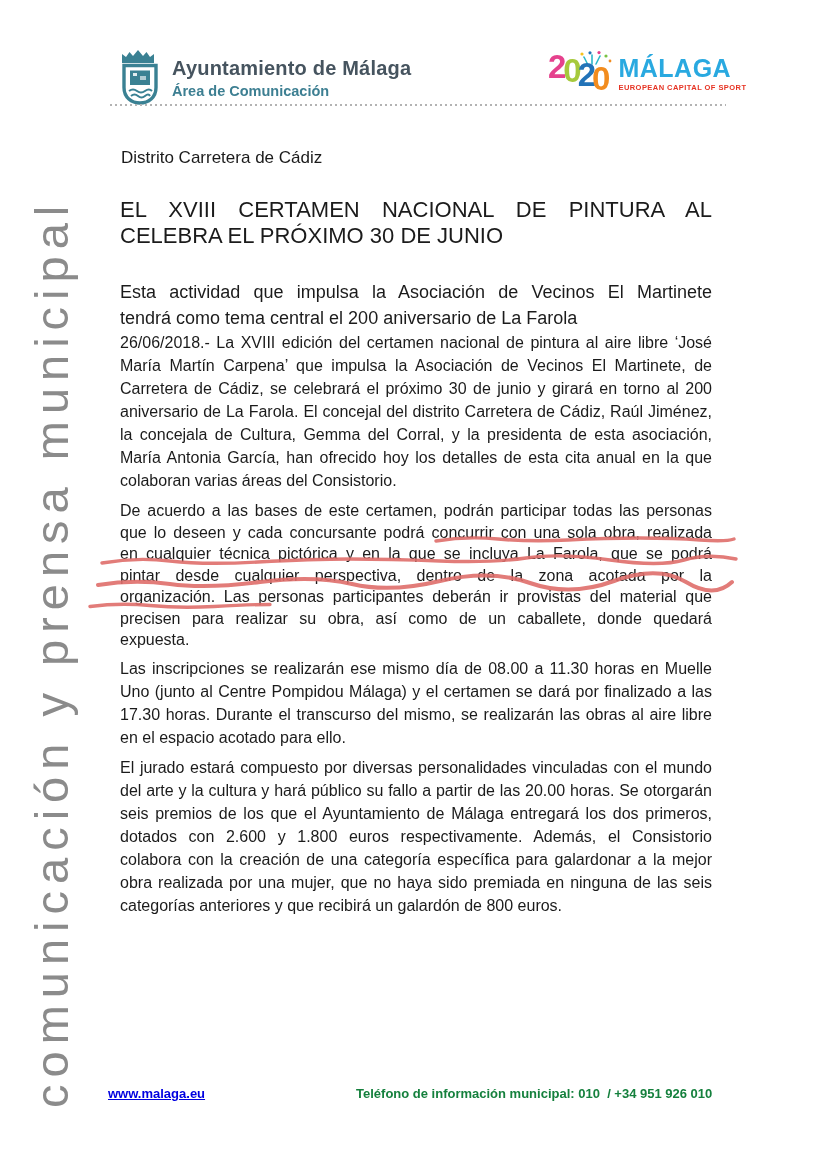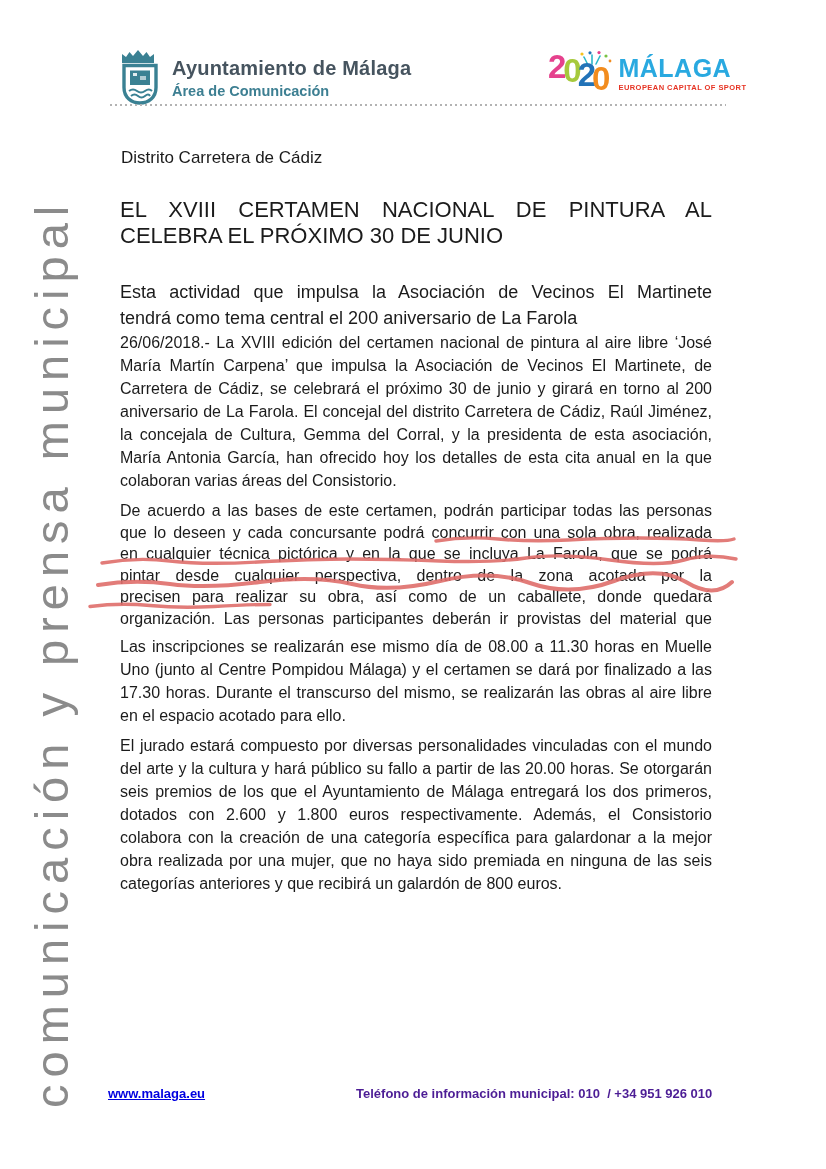--- a/index.html
+++ b/index.html
@@ -45,21 +45,21 @@
   .jline { text-align:justify; text-align-last:justify; overflow:hidden; }
   .jline-last { text-align-last:left; }
   .body-p { font-size:16px; line-height:23px; text-align:justify; margin:0 0 7px 0; }
   .body-p:first-of-type { margin-top:14px; }
   .p2 { position:relative; }
   .p2 .jline { height:21.5px; }
   .annot { position:absolute; left:-34px; top:0; pointer-events:none; }
   
   .footer { position:absolute; left:108px; top:1086px; width:628px; font-size:13px; font-weight:bold; line-height:16px; }
   .footer a { color:#0000e0; text-decoration:underline; }
-  .phone { position:absolute; left:248px; top:0; color:#4c1d95; white-space:pre-wrap; }
+  .phone { position:absolute; left:248px; top:0; color:#15803d; white-space:pre-wrap; }
 </style>
 </head>
 <body>
 
 <div class="vtext">comunicación y prensa municipal</div>
 
 <div class="crest">
   <svg width="44" height="58" viewBox="0 0 44 58">
     <path d="M4 14 V5 l4 3 3.5-5 3.5 4 5-6 5 6 3.5-4 3.5 5 4-3 v9 z" fill="#3a8193"></path>
     <path d="M6 16.5 h32 v22 c0 10 -7.5 15.5 -16 15.5 S6 48.5 6 38.5 z" fill="#ffffff" stroke="#3a8193" stroke-width="3.4"></path>
@@ -117,22 +117,23 @@
     <div class="jline jline-last">tendrá como tema central el 200 aniversario de La Farola</div>
   </div>
 
   <p class="body-p">26/06/2018.- La XVIII edición del certamen nacional de pintura al aire libre ‘José María Martín Carpena’ que impulsa la Asociación de Vecinos El Martinete, de Carretera de Cádiz, se celebrará el próximo 30 de junio y girará en torno al 200 aniversario de La Farola. El concejal del distrito Carretera de Cádiz, Raúl Jiménez, la concejala de Cultura, Gemma del Corral, y la presidenta de esta asociación, María Antonia García, han ofrecido hoy los detalles de esta cita anual en la que colaboran varias áreas del Consistorio.</p>
 
   <div class="body-p p2">
     <div class="jline">De acuerdo a las bases de este certamen, podrán participar todas las personas</div>
     <div class="jline">que lo deseen y cada concursante podrá concurrir con una sola obra, realizada</div>
     <div class="jline">en cualquier técnica pictórica y en la que se incluya La Farola, que se podrá</div>
     <div class="jline">pintar desde cualquier perspectiva, dentro de la zona acotada por la</div>
+    <div class="jline">organización. Las personas participantes deberán ir provistas del material que</div>
     <div class="jline">precisen para realizar su obra, así como de un caballete, donde quedará</div>
-    <div class="jline">organización. Las personas participantes deberán ir provistas del material que</div>
+    <div class="jline jline-last">expuesta.</div>
     <svg class="annot" width="660" height="140" viewBox="0 0 660 140">
       <g fill="none" stroke="#df6e6b" stroke-width="3.4" stroke-linecap="round" opacity="0.9">
         <path d="M350 42 q30 -5 62 -2 t70 1 t72 -2 t60 2 t34 -1"></path>
         <path d="M16 64 q34 -6 68 -2 t88 1 t92 -3 t90 2 t86 -3 t84 2 t74 0 t52 -1"></path>
         <path d="M12 86 q36 -6 72 -1 t90 -2 t92 2 t88 -3 t90 2 t84 -2 t72 1 t46 0" stroke-width="4"></path>
         <path d="M4 107.5 q30 -4 60 -1 t64 1 t56 -2"></path>
       </g>
     </svg>
   </div>
 

